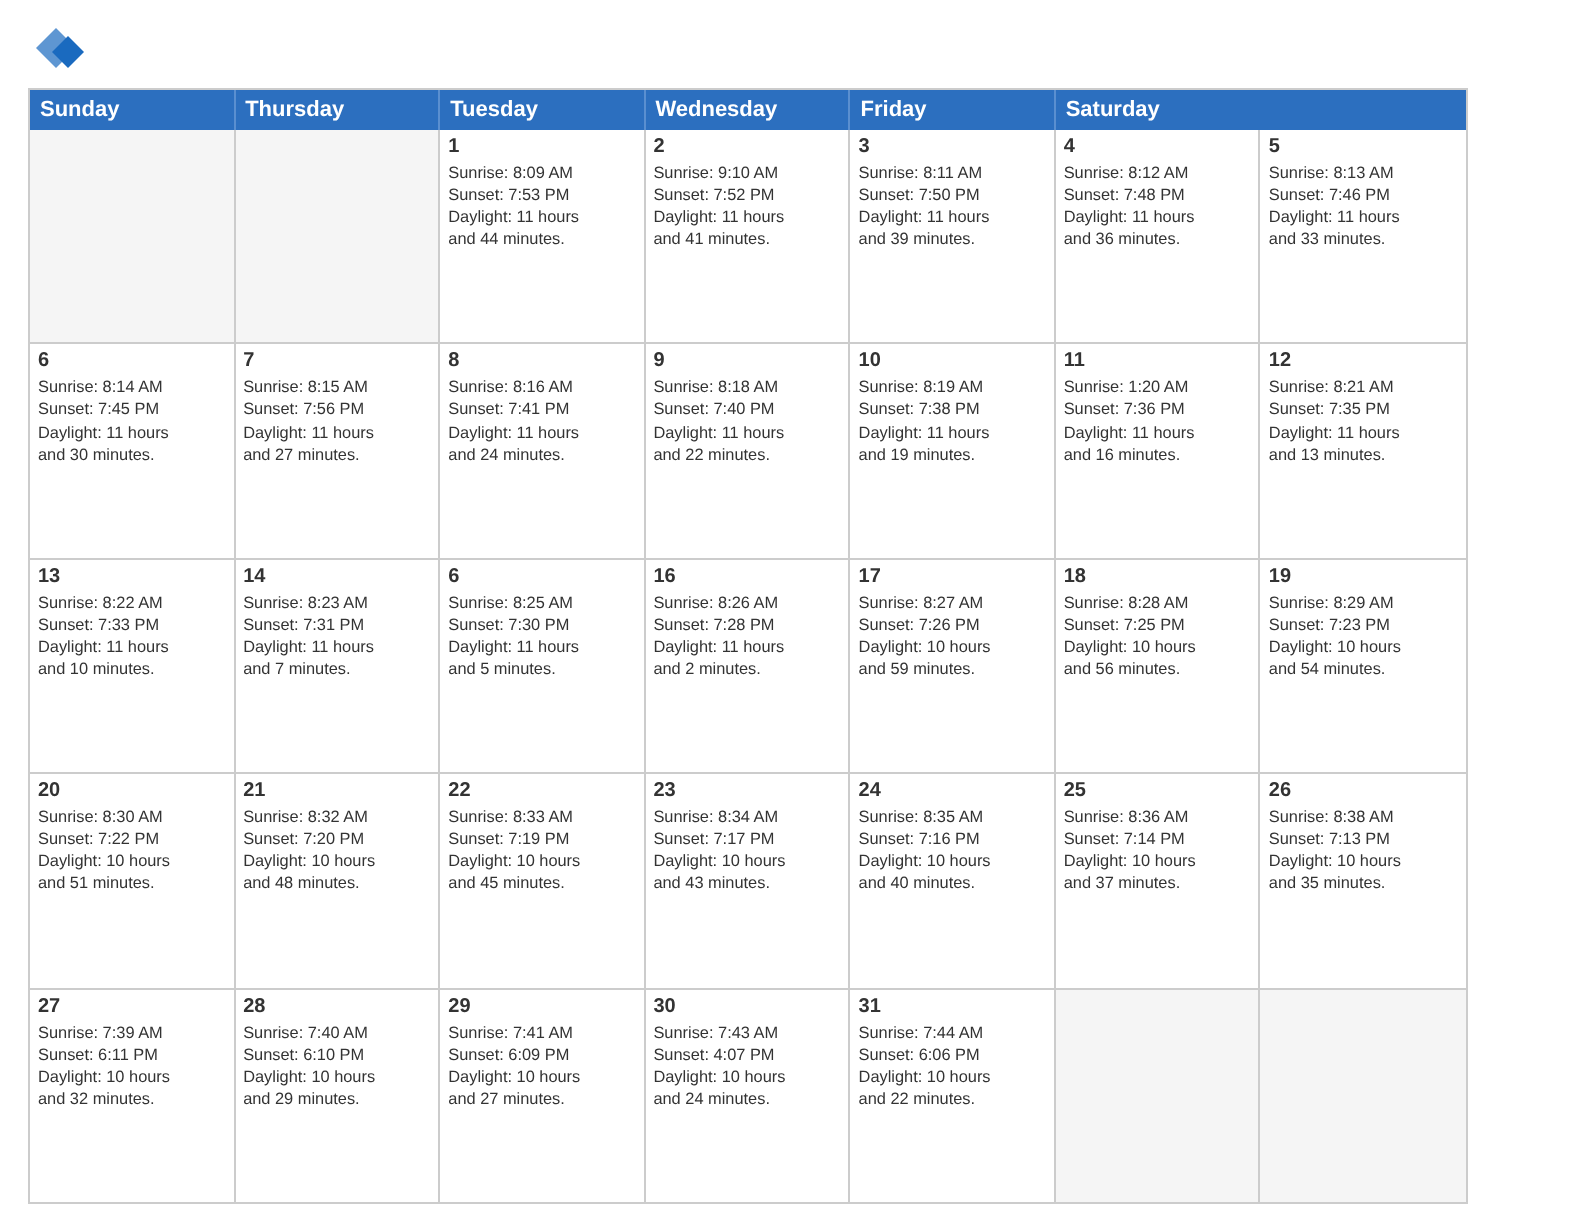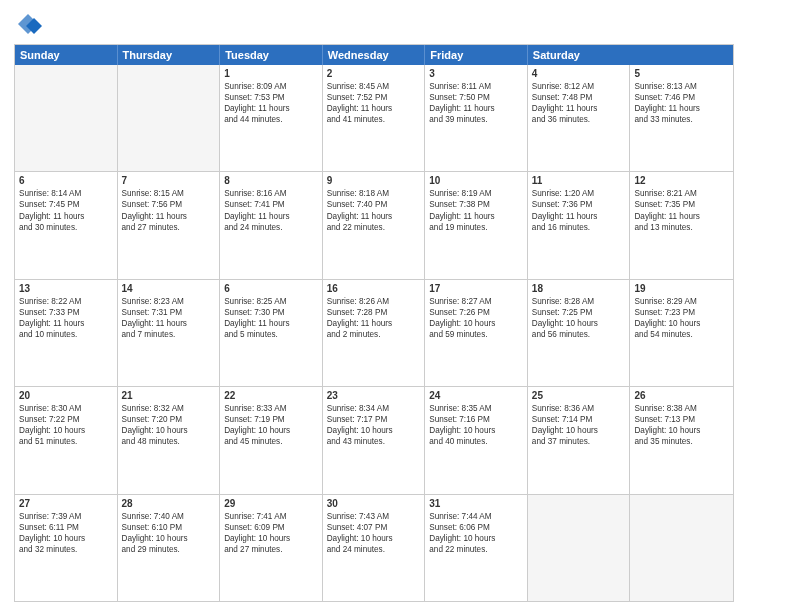--- a/index.html
+++ b/index.html
@@ -147,21 +147,21 @@
           <div class="cal-cell empty"></div>
           <div class="cal-cell">
             <div class="day-num">1</div>
             <div class="cell-line">Sunrise: 8:09 AM</div>
             <div class="cell-line">Sunset: 7:53 PM</div>
             <div class="cell-line">Daylight: 11 hours</div>
             <div class="cell-line">and 44 minutes.</div>
           </div>
           <div class="cal-cell">
             <div class="day-num">2</div>
-            <div class="cell-line">Sunrise: 8:45 AM</div>
+            <div class="cell-line">Sunrise: 9:10 AM</div>
             <div class="cell-line">Sunset: 7:52 PM</div>
             <div class="cell-line">Daylight: 11 hours</div>
             <div class="cell-line">and 41 minutes.</div>
           </div>
           <div class="cal-cell">
             <div class="day-num">3</div>
             <div class="cell-line">Sunrise: 8:11 AM</div>
             <div class="cell-line">Sunset: 7:50 PM</div>
             <div class="cell-line">Daylight: 11 hours</div>
             <div class="cell-line">and 39 minutes.</div>

